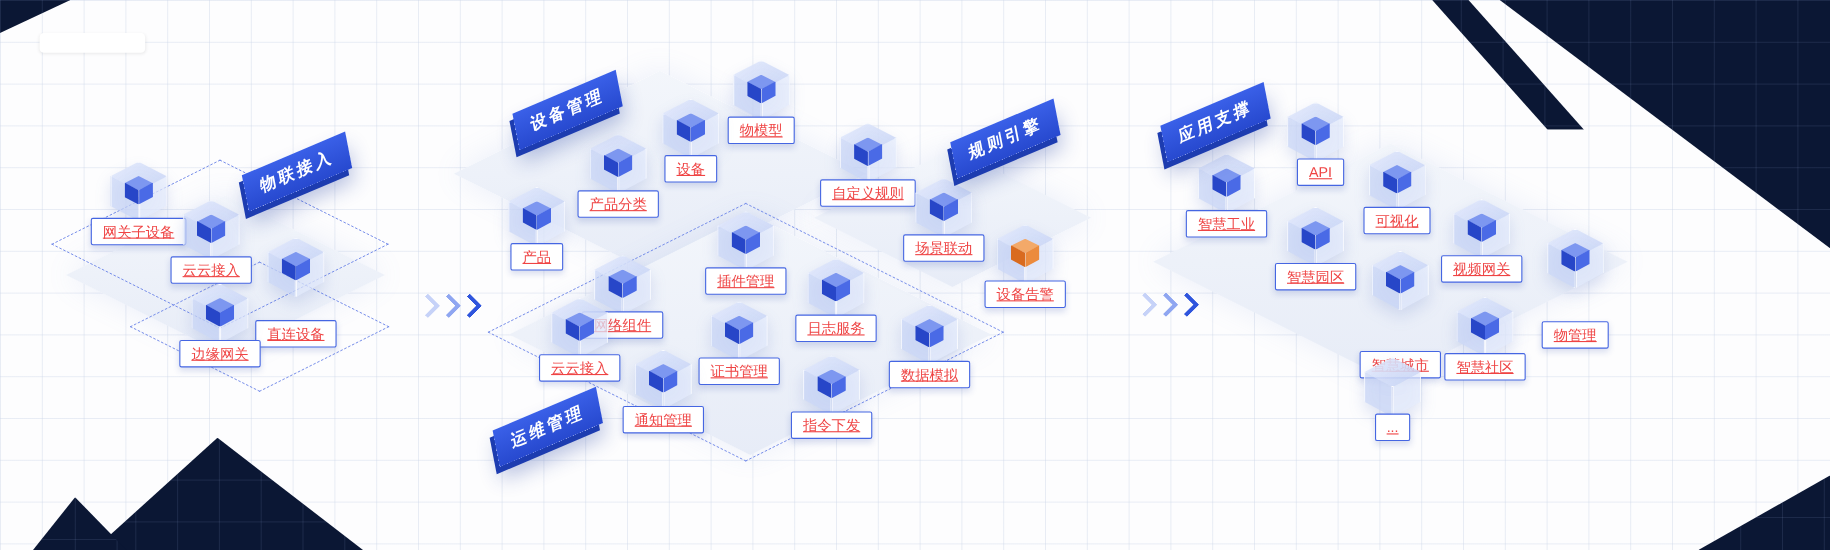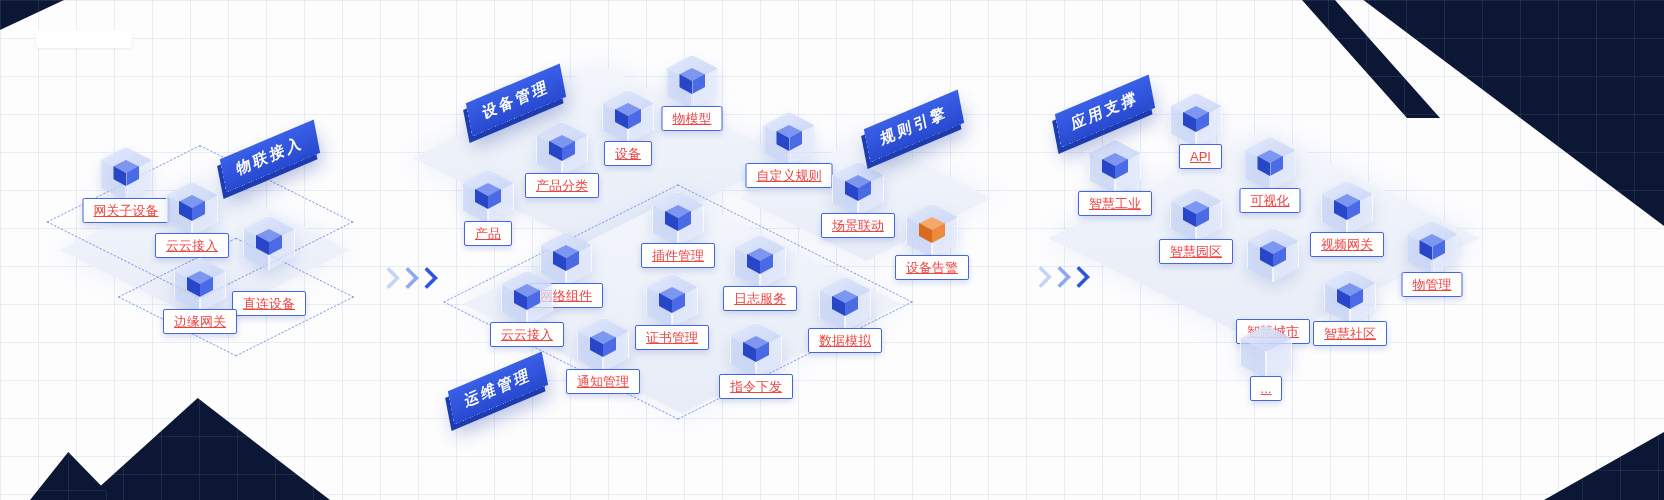--- a/index.html
+++ b/index.html
@@ -463,21 +463,21 @@
       <i class="f f-left"></i>
       <i class="f f-right"></i>
       <span class="mini">
         <i class="m m-top"></i>
         <i class="m m-left"></i>
         <i class="m m-right"></i>
       </span>
     </div>
   <div class="tag">智慧城市</div>
 </div>
-<div class="feature" style="left:1432px;top:221px;">
+<div class="feature" style="left:1432px;top:208px;gap:33px;">
   <div class="cube">
       <i class="f f-top"></i>
       <i class="f f-left"></i>
       <i class="f f-right"></i>
       <span class="mini">
         <i class="m m-top"></i>
         <i class="m m-left"></i>
         <i class="m m-right"></i>
       </span>
     </div>

